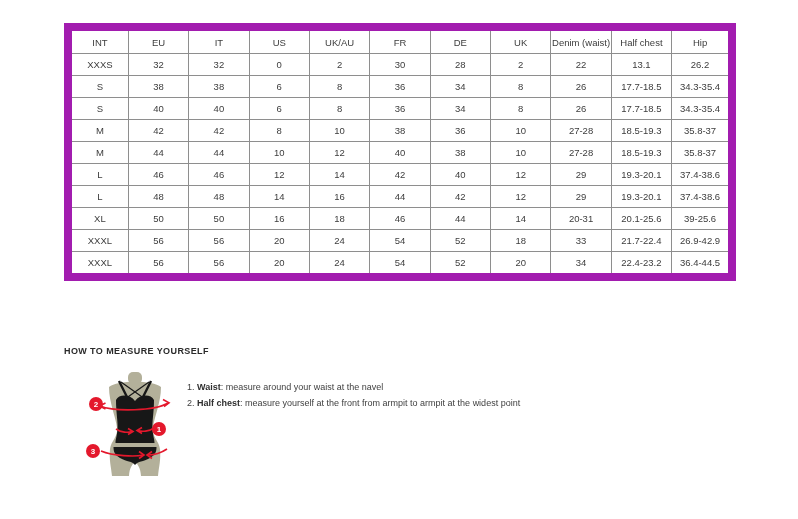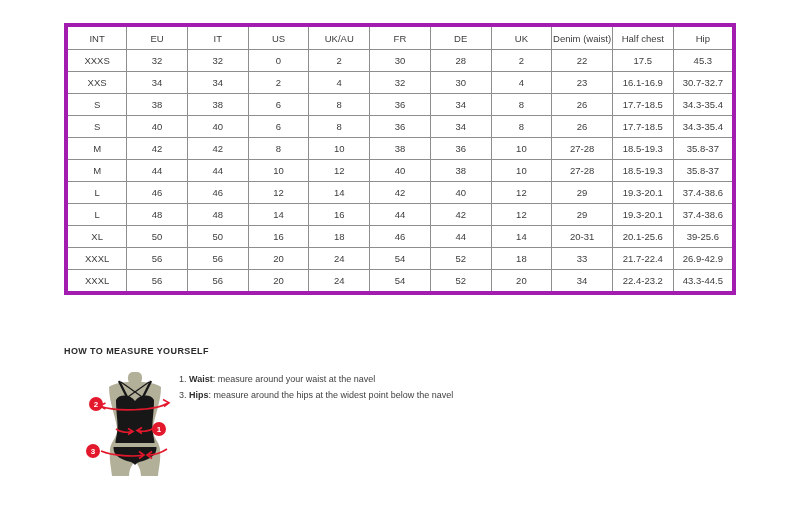--- a/index.html
+++ b/index.html
@@ -3,39 +3,39 @@
 <meta charset="utf-8">
 <style>
   html,body{margin:0;padding:0;}
   body{
     width:798px;height:519px;background:#ffffff;position:relative;
     font-family:"Liberation Sans", sans-serif;overflow:hidden;
   }
   .size-table{
     position:absolute;left:64px;top:23px;width:672px;
     border-collapse:collapse;table-layout:fixed;
-    border:4px solid #a21caf;
+    border:8px solid #a21caf;
   }
   .size-table th,.size-table td{
     border:1px solid #8e8e8e;
     font-size:9.5px;font-weight:normal;color:#3c3c3c;
     text-align:center;vertical-align:middle;padding:0;
     height:21px;overflow:hidden;white-space:nowrap;
   }
   .size-table th{height:22px;}
   .measure-title{
     position:absolute;left:64px;top:346px;
     font-size:9px;font-weight:bold;letter-spacing:.4px;color:#2a2a2a;
   }
   .figure{
     position:absolute;left:85px;top:372px;width:100px;height:106px;
   }
   .figure svg{overflow:visible;display:block;}
   .instructions{
-    position:absolute;left:175px;top:371px;margin:4px;padding:0;
+    position:absolute;left:175px;top:371px;margin:12px;padding:0;
     list-style:none;font-size:9px;color:#3f3f3f;
   }
   .instructions li{margin:0 0 6px 0;line-height:9.5px;}
   .instructions b{color:#2f2f2f;}
 </style>
 </head>
 <body>
 
 <div class="page">
 
@@ -59,35 +59,22 @@
         <tr>
           <td>XXXS</td>
           <td>32</td>
           <td>32</td>
           <td>0</td>
           <td>2</td>
           <td>30</td>
           <td>28</td>
           <td>2</td>
           <td>22</td>
-          <td>17.5</td>
-          <td>45.3</td>
-        </tr>
-        <tr>
-          <td>XXS</td>
-          <td>34</td>
-          <td>34</td>
-          <td>2</td>
-          <td>4</td>
-          <td>32</td>
-          <td>30</td>
-          <td>4</td>
-          <td>23</td>
-          <td>16.1-16.9</td>
-          <td>30.7-32.7</td>
+          <td>13.1</td>
+          <td>26.2</td>
         </tr>
         <tr>
           <td>S</td>
           <td>38</td>
           <td>38</td>
           <td>6</td>
           <td>8</td>
           <td>36</td>
           <td>34</td>
           <td>8</td>
@@ -190,21 +177,21 @@
           <td>XXXL</td>
           <td>56</td>
           <td>56</td>
           <td>20</td>
           <td>24</td>
           <td>54</td>
           <td>52</td>
           <td>20</td>
           <td>34</td>
           <td>22.4-23.2</td>
-          <td>43.3-44.5</td>
+          <td>36.4-44.5</td>
         </tr>
       </tbody>
   </table>
 
   <div class="measure-title">HOW TO MEASURE YOURSELF</div>
 
   <div class="figure">
     <svg width="100" height="106" viewBox="0 0 100 106">
 
       <rect x="43" y="0" width="14" height="12" rx="5" fill="#b3b09a"></rect>
@@ -256,16 +243,16 @@
       </g>
       <g>
         <circle cx="8" cy="79" r="7" fill="#e4182c"></circle>
         <text x="8" y="81.8" text-anchor="middle" font-size="8" font-weight="bold" fill="#ffffff">3</text>
       </g>
     </svg>
   </div>
 
   <ol class="instructions" id="instructions">
       <li><span>1. </span><b>Waist</b><span>: measure around your waist at the navel</span></li>
-      <li><span>3. </span><b>Hips</b><span>: measure around the hips at the widest point below the navel</span></li>
+      <li><span>2. </span><b>Half chest</b><span>: measure yourself at the front from armpit to armpit at the widest point</span></li>
     </ol>
 
 </div>
 
 </body></html>

